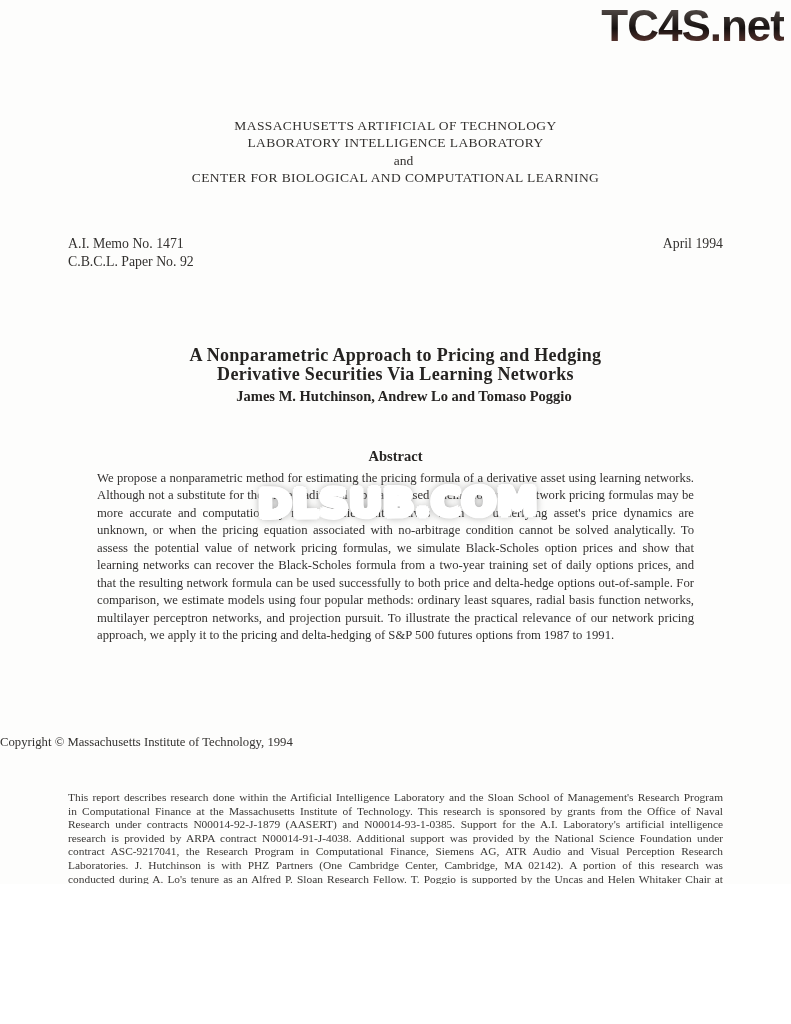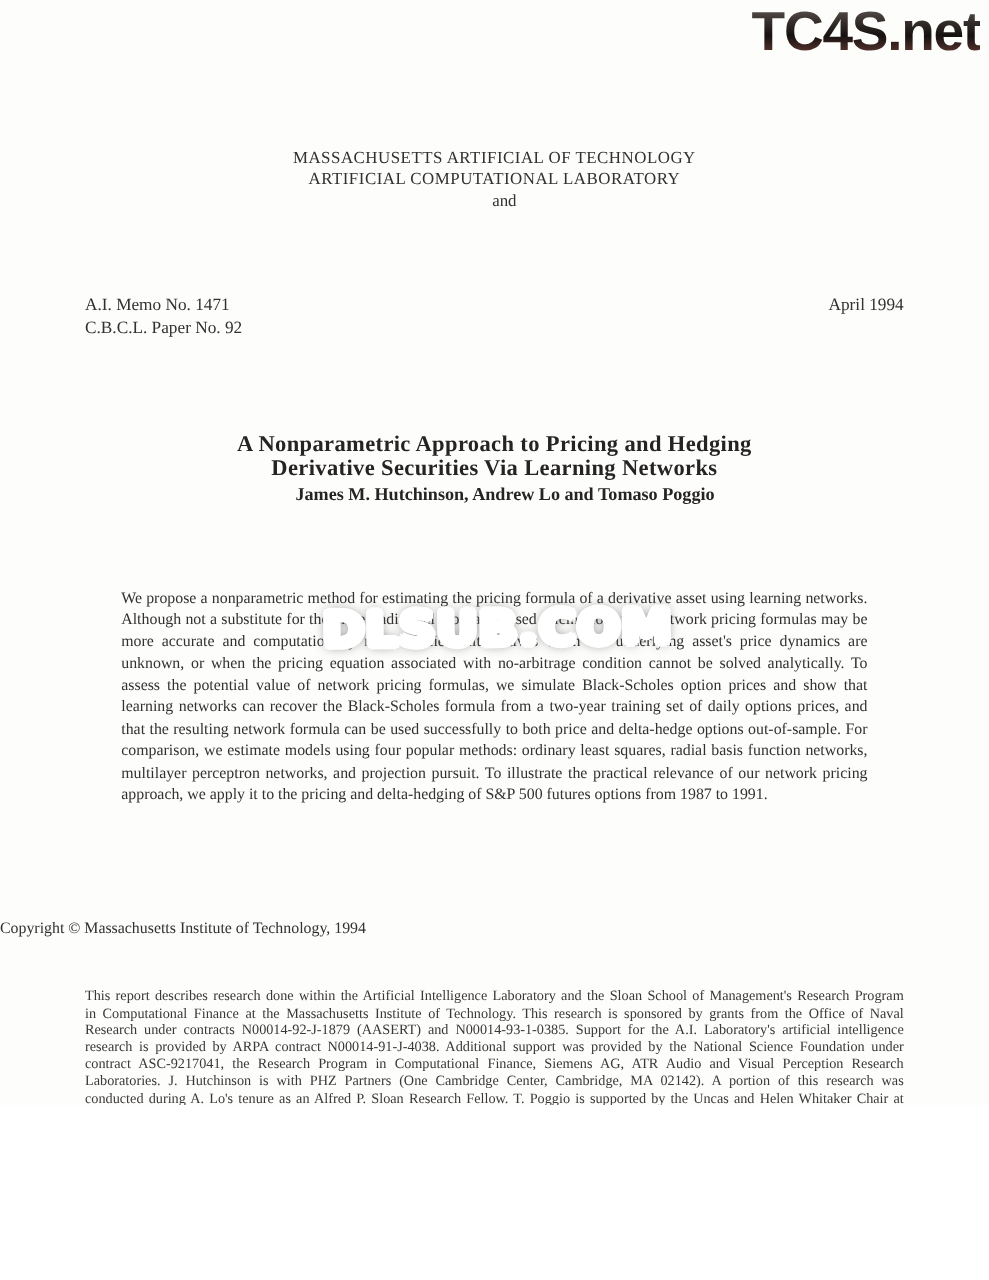--- a/index.html
+++ b/index.html
@@ -173,37 +173,39 @@
 </style>
 </head>
 <body>
 
 <div class="page">
 
   <div class="wm-tc4s">TC4S.net</div>
 
   <div class="header-block">
     <div>MASSACHUSETTS ARTIFICIAL OF TECHNOLOGY</div>
-    <div>ARTIFICIAL COMPUTATIONAL LABORATORY</div>
+    <div>LABORATORY INTELLIGENCE LABORATORY</div>
     <div class="and-line">and</div>
+    <div>CENTER FOR BIOLOGICAL AND COMPUTATIONAL LEARNING</div>
   </div>
 
   <div class="memo-block">
     <div>A.I. Memo No. 1471</div>
     <div>C.B.C.L. Paper No. 92</div>
     <div class="memo-date">April 1994</div>
   </div>
 
   <div class="title-block">
     <div>A Nonparametric Approach to Pricing and Hedging</div>
     <div>Derivative Securities Via Learning Networks</div>
   </div>
 
   <div class="authors-line">James M. Hutchinson, Andrew Lo and Tomaso Poggio</div>
 
+  <div class="abstract-heading">Abstract</div>
 
   <div class="abstract-body">We propose a nonparametric method for estimating the pricing formula of a derivative asset using learning networks. Although not a substitute for the more traditional arbitrage-based pricing formulas, network pricing formulas may be more accurate and computationally more efficient alternatives when the underlying asset's price dynamics are unknown, or when the pricing equation associated with no-arbitrage condition cannot be solved analytically. To assess the potential value of network pricing formulas, we simulate Black-Scholes option prices and show that learning networks can recover the Black-Scholes formula from a two-year training set of daily options prices, and that the resulting network formula can be used successfully to both price and delta-hedge options out-of-sample. For comparison, we estimate models using four popular methods: ordinary least squares, radial basis function networks, multilayer perceptron networks, and projection pursuit. To illustrate the practical relevance of our network pricing approach, we apply it to the pricing and delta-hedging of S&amp;P 500 futures options from 1987 to 1991.</div>
 
   <div class="wm-dlsub">DLSUB.COM</div>
 
   <div class="copyright-line">Copyright © Massachusetts Institute of Technology, 1994</div>
 
   <div class="footnote-block">This report describes research done within the Artificial Intelligence Laboratory and the Sloan School of Management's Research Program in Computational Finance at the Massachusetts Institute of Technology. This research is sponsored by grants from the Office of Naval Research under contracts N00014-92-J-1879 (AASERT) and N00014-93-1-0385. Support for the A.I. Laboratory's artificial intelligence research is provided by ARPA contract N00014-91-J-4038. Additional support was provided by the National Science Foundation under contract ASC-9217041, the Research Program in Computational Finance, Siemens AG, ATR Audio and Visual Perception Research Laboratories. J. Hutchinson is with PHZ Partners (One Cambridge Center, Cambridge, MA 02142). A portion of this research was conducted during A. Lo's tenure as an Alfred P. Sloan Research Fellow. T. Poggio is supported by the Uncas and Helen Whitaker Chair at MIT's Whitaker College.</div>
 
   <div class="wm-traders">TradersXtreme.com</div>

